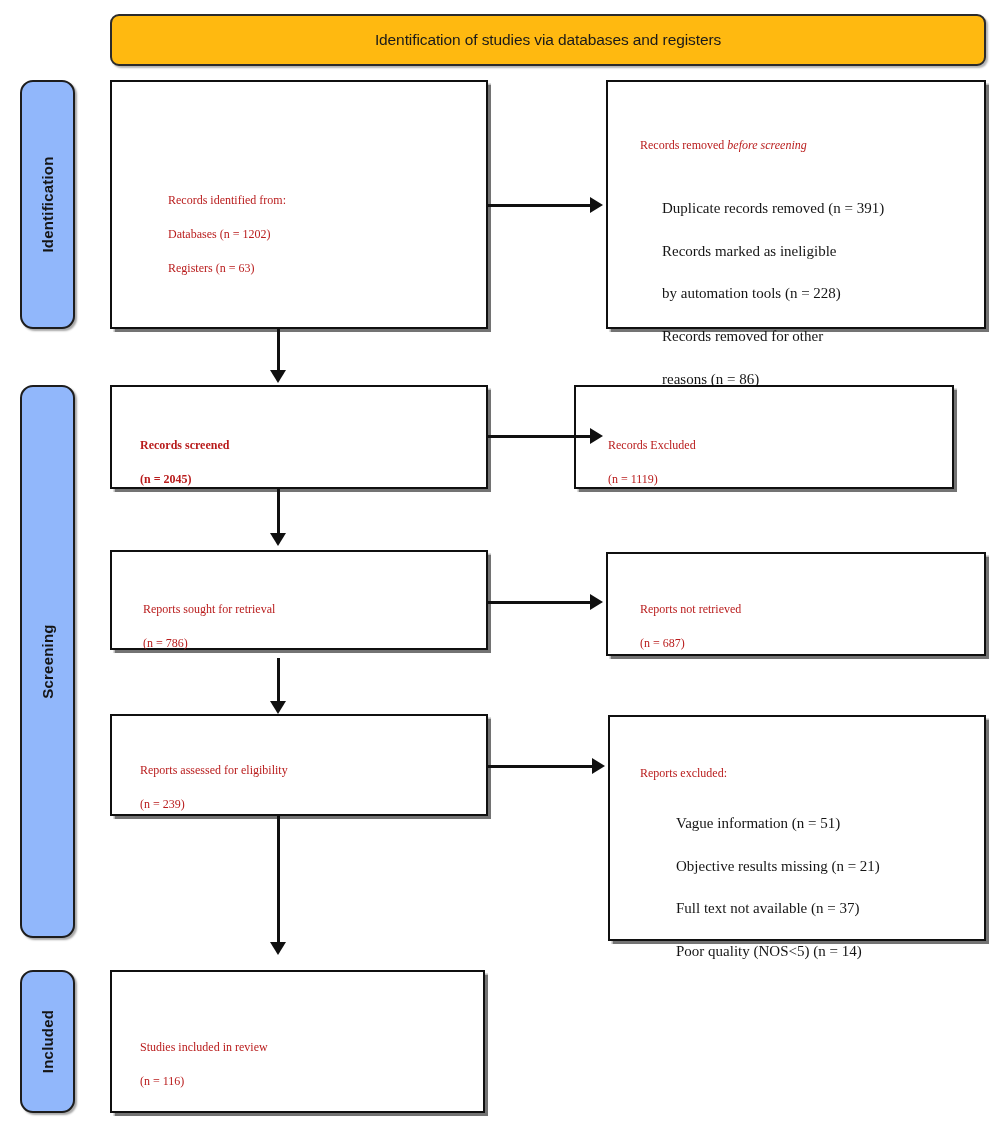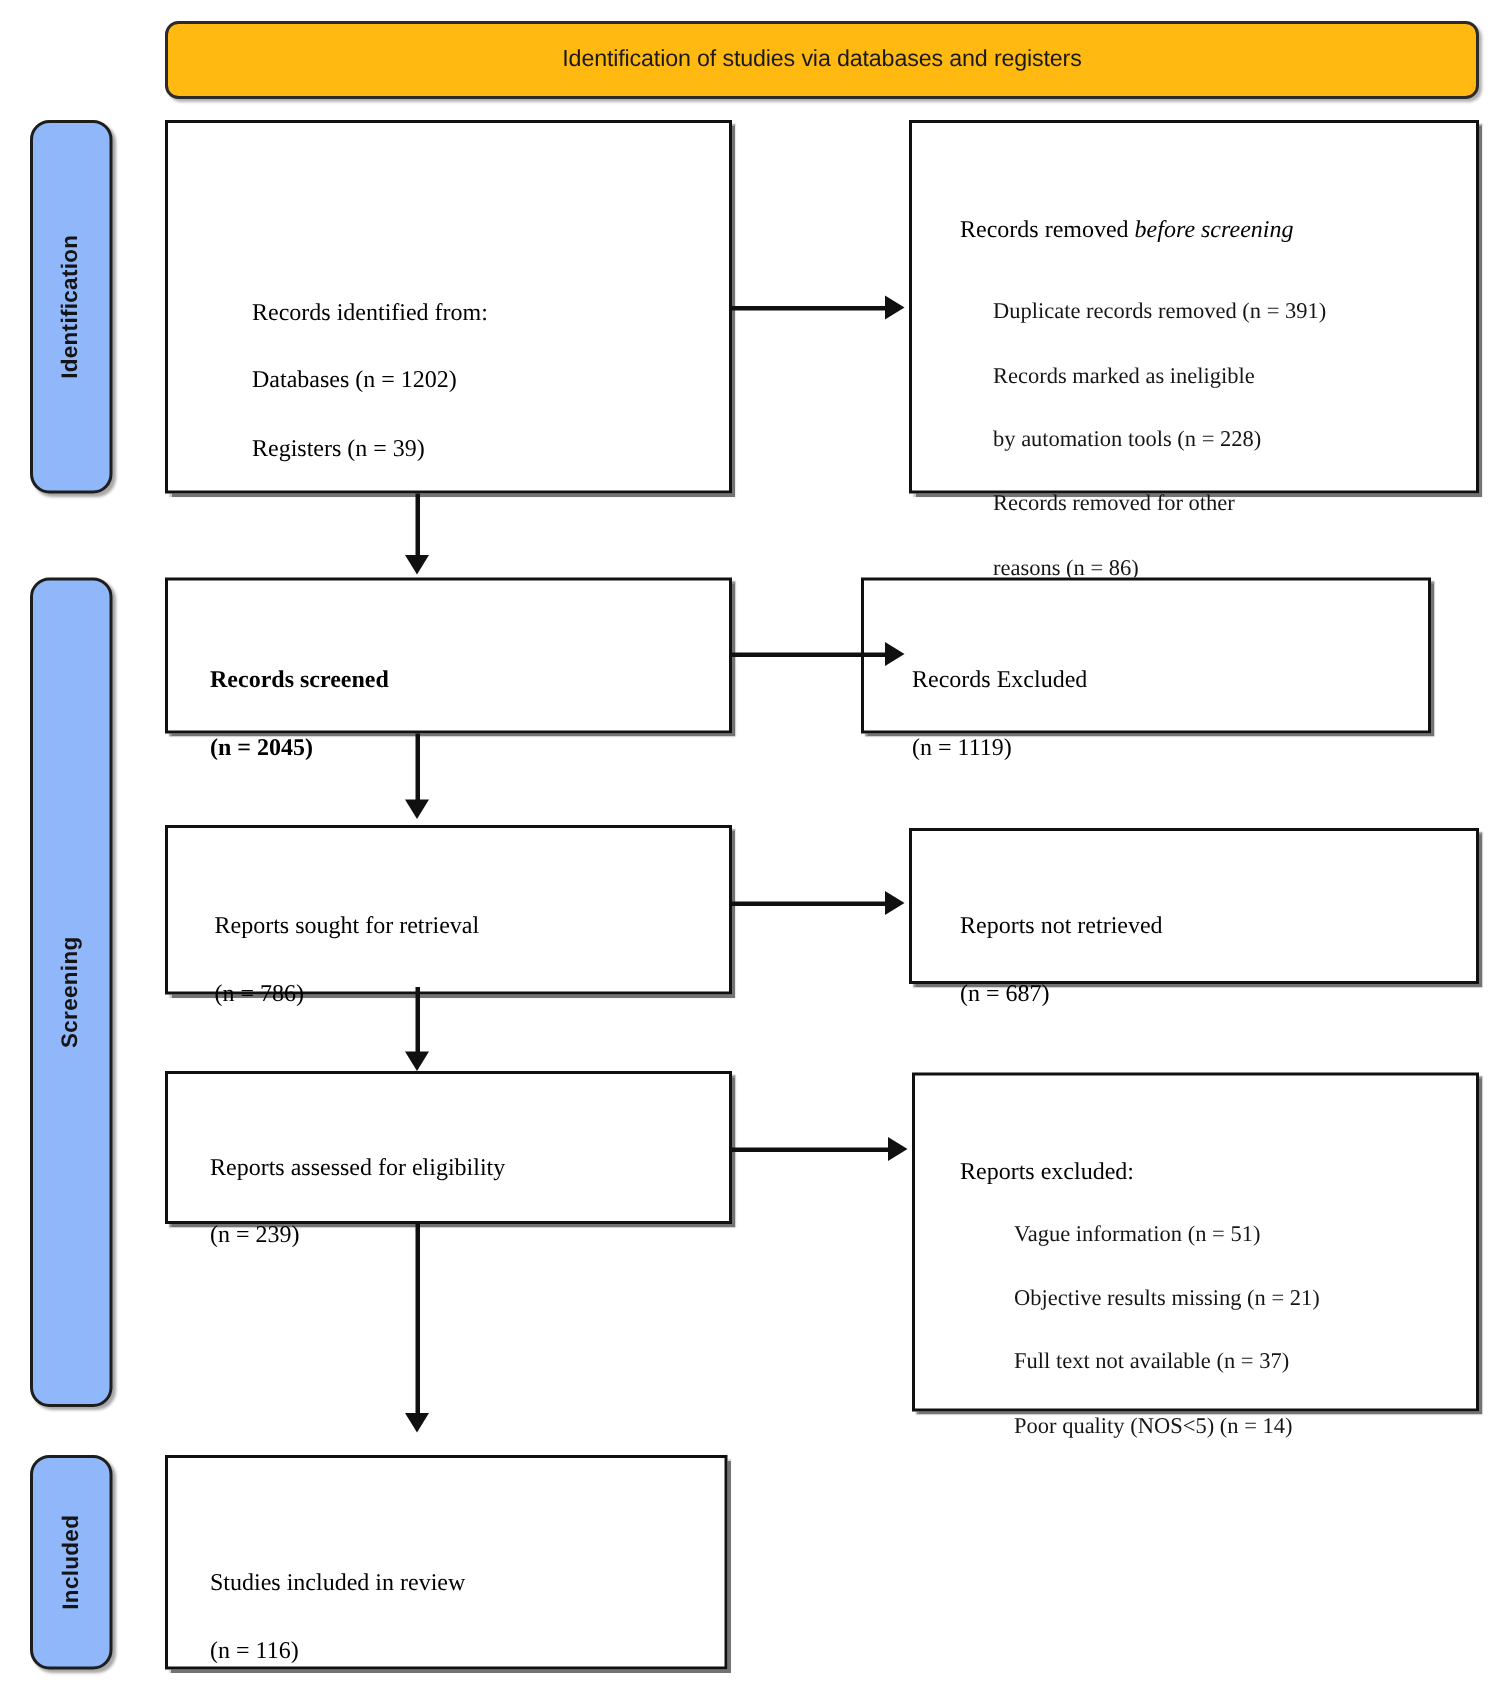--- a/index.html
+++ b/index.html
@@ -62,23 +62,23 @@
   
   .node {
     position: absolute;
     box-sizing: border-box;
     background: #ffffff;
     border: 2.5px solid #101010;
     box-shadow: 2.5px 2.5px 1px rgba(0,0,0,0.55);
   }
   .node-text {
     position: absolute;
-    font-size: 16px;
+    font-size: 12px;
     line-height: 1.42;
-    color: #000000;
+    color: #b91c1c;
     white-space: pre-line;
   }
   .node-text .ital { font-style: italic; }
   .sub-list {
     position: absolute;
     font-size: 15px;
     line-height: 1.42;
     color: #151515;
     white-space: pre-line;
   }
@@ -129,21 +129,21 @@
   </div>
 
   <div class="stage" style="left:20px; top:970px; width:55px; height:143px;">
     <span class="stage-label">Included</span>
   </div>
 
   <div class="node" style="left:110px; top:80px; width:378px; height:249px;">
     <div class="node-text" style="left:56px; top:93px;">
       <div>Records identified from:</div>
       <div>Databases (n = 1202)</div>
-      <div>Registers (n = 39)</div>
+      <div>Registers (n = 63)</div>
     </div>
   </div>
 
   <div class="node" style="left:606px; top:80px; width:380px; height:249px;">
     <div class="node-text" style="left:32px; top:38px;">
       <span>Records removed </span><span class="ital">before screening</span>
     </div>
     <div class="sub-list" style="left:54px; top:95px;">
       <div>Duplicate records removed (n = 391)</div>
       <div>Records marked as ineligible</div>
@@ -172,21 +172,21 @@
       <div>(n = 1119)</div>
     </div>
   </div>
 
   <div class="hline" style="left:488px; top:435px; width:104px;"></div>
   <div class="arrow-right" style="left:590px; top:427.5px;"></div>
 
   <div class="vline" style="left:277px; top:489px; height:45px;"></div>
   <div class="arrow-down" style="left:269.75px; top:533px;"></div>
 
-  <div class="node" style="left:110px; top:550px; width:378px; height:113px;">
+  <div class="node" style="left:110px; top:550px; width:378px; height:100px;">
     <div class="node-text" style="left:31px; top:32px;">
       <div>Reports sought for retrieval</div>
       <div>(n = 786)</div>
     </div>
   </div>
 
   <div class="node" style="left:606px; top:552px; width:380px; height:104px;">
     <div class="node-text" style="left:32px; top:30px;">
       <div>Reports not retrieved</div>
       <div>(n = 687)</div>

